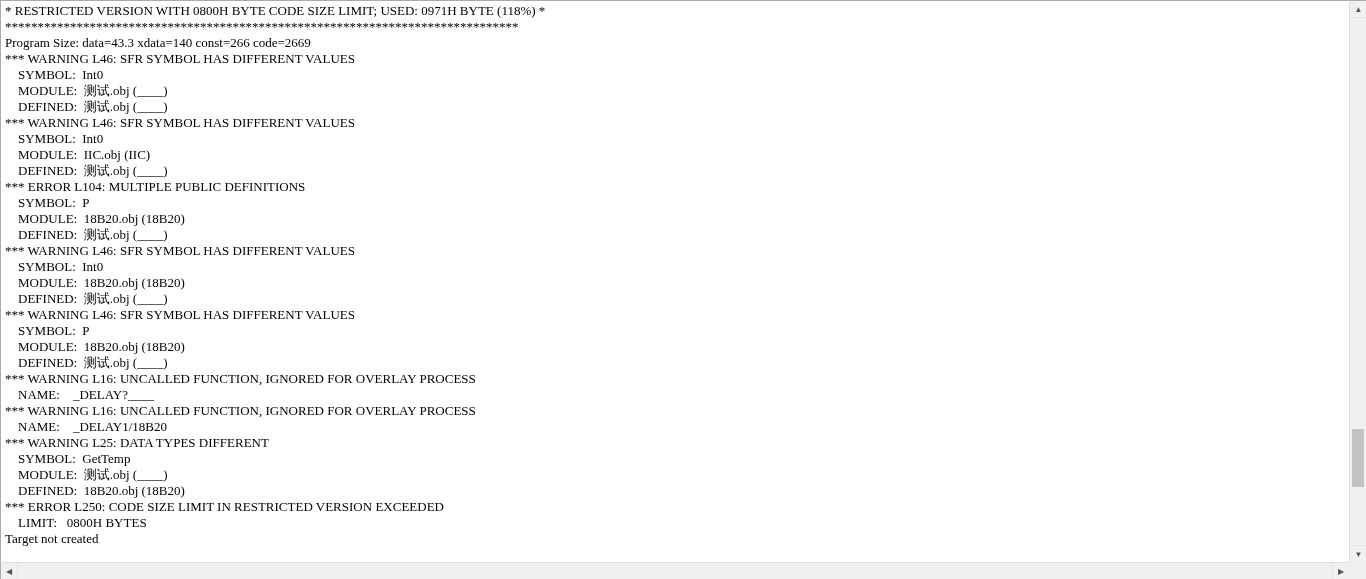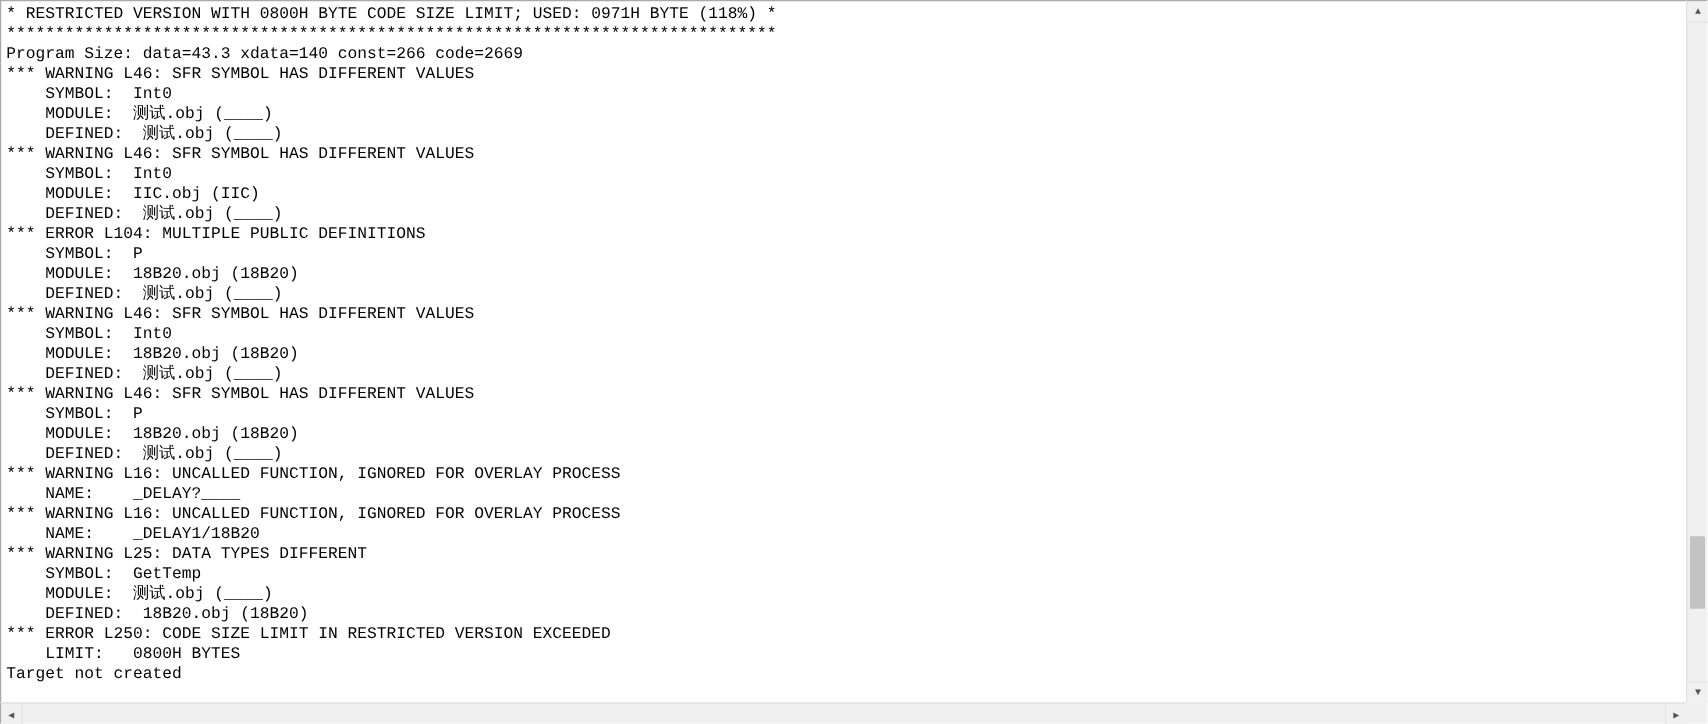--- a/index.html
+++ b/index.html
@@ -1,15 +1,15 @@
 <!DOCTYPE html>
 <html><head>
   <meta charset="utf-8">
   <style>
-    * { margin: 0; padding: 0; box-sizing: border-box; }
+    * { margin: 0; padding: 0; box-sizing: border-box; font-family: Liberation Serif, serif; }
     body {
       background: #fff;
       font-family: "Courier New", monospace;
       font-size: 13px;
       color: #000;
       overflow: hidden;
       height: 579px;
       width: 1366px;
       position: relative;
     }

